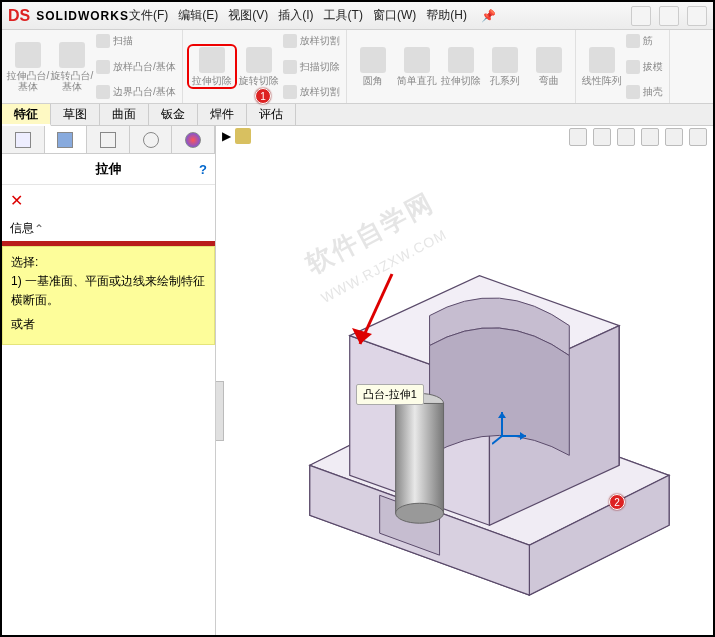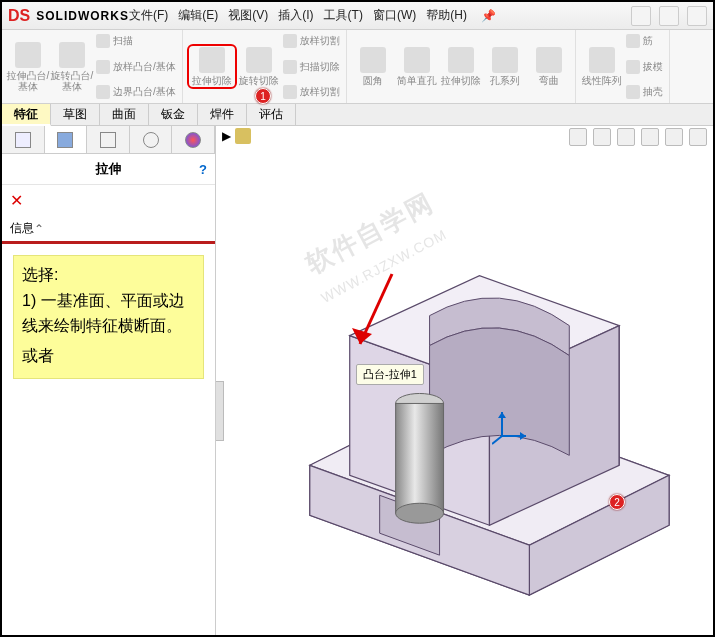--- a/index.html
+++ b/index.html
@@ -25,30 +25,30 @@
 .tab.active { background: #fef9c3; border-bottom: 2px solid #fff; margin-bottom: -1px; font-weight: bold; }
 .content { display: flex; height: calc(100% - 28px - 74px - 22px); }
 .left-panel { width: 214px; border-right: 1px solid #ccc; display: flex; flex-direction: column; background: #fff; }
 .lp-tabs { display: flex; height: 28px; border-bottom: 1px solid #ccc; background: #f2f2f2; }
 .lp-tab { flex: 1; display: flex; align-items: center; justify-content: center; border-right: 1px solid #ccc; cursor: pointer; }
 .lp-tab .ic { width: 16px; height: 16px; border: 1px solid #888; }
 .lp-tab.sel { background: #fff; }
 .lp-title { display: flex; align-items: center; justify-content: center; padding: 6px; font-size: 13px; font-weight: bold; position: relative; border-bottom: 1px solid #e5e5e5; }
 .lp-help { position: absolute; right: 8px; color: #06c; cursor: pointer; }
 .lp-close { padding: 6px 8px; color: #d00; font-size: 16px; cursor: pointer; }
-.lp-sec { padding: 4px 8px; font-size: 12px; border-bottom: 3px solid #b91c1c; display: flex; align-items: center; }
+.lp-sec { padding: 4px 8px; font-size: 12px; border-bottom: 5px solid #b91c1c; display: flex; align-items: center; }
 .lp-sec .chev { color: #666; }
-.info-box { background: #fdfd9a; border: 1px solid #e5e57a; margin: 11px; padding: 6px 8px; font-size: 16px; line-height: 1.6; }
+.info-box { background: #fdfd9a; border: 1px solid #e5e57a; margin: 0; padding: 6px 8px; font-size: 12px; line-height: 1.6; }
 .viewport { flex: 1; position: relative; background: #fff; overflow: hidden; }
 .breadcrumb { position: absolute; top: 2px; left: 6px; font-size: 12px; display: flex; align-items: center; gap: 4px; }
 .bc-ico { width: 16px; height: 16px; background: #d8c060; border-radius: 2px; }
 .vt-toolbar { position: absolute; top: 2px; right: 6px; display: flex; gap: 6px; }
 .vt-ico { width: 18px; height: 18px; border: 1px solid #bbb; background: #f0f0f0; border-radius: 2px; }
 .model-svg { position: absolute; left: 0; top: 0; width: 100%; height: 100%; }
-.tooltip-box { position: absolute; left: 140px; top: 238px; background: #fdfde8; border: 1px solid #aaa; padding: 2px 6px; font-size: 11px; border-radius: 2px; }
+.tooltip-box { position: absolute; left: 140px; top: 258px; background: #fdfde8; border: 1px solid #aaa; padding: 2px 6px; font-size: 11px; border-radius: 2px; }
 .triad { position: absolute; left: 276px; top: 280px; }
 .watermark { position: absolute; left: 84px; top: 90px; font-size: 26px; color: rgba(150,150,150,0.25); transform: rotate(-28deg); font-weight: bold; letter-spacing: 2px; }
 .watermark2 { position: absolute; left: 98px; top: 132px; font-size: 14px; color: rgba(150,150,150,0.25); transform: rotate(-28deg); letter-spacing: 1px; }
 .collapse-bar { position: absolute; left: 0; top: 50%; width: 8px; height: 60px; background: #e0e0e0; border: 1px solid #bbb; border-left: none; cursor: pointer; }
 .arrow { position: absolute; }
 </style>
 </head>
 <body>
 
 <div class="menubar">

